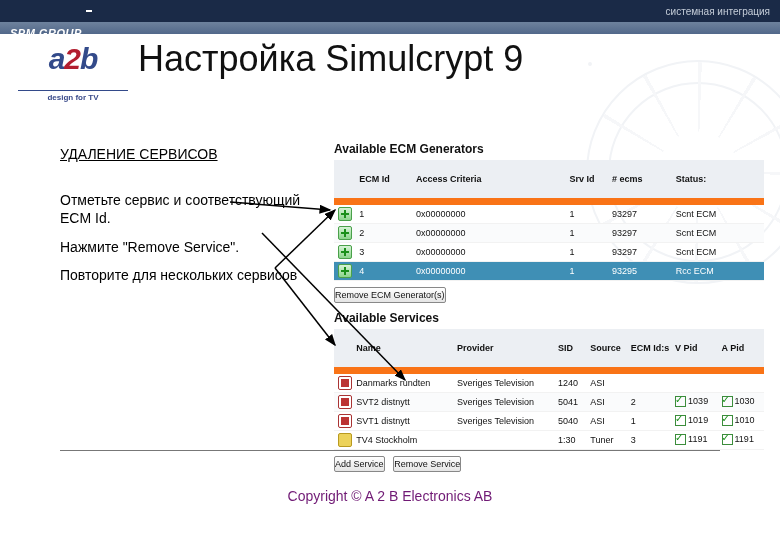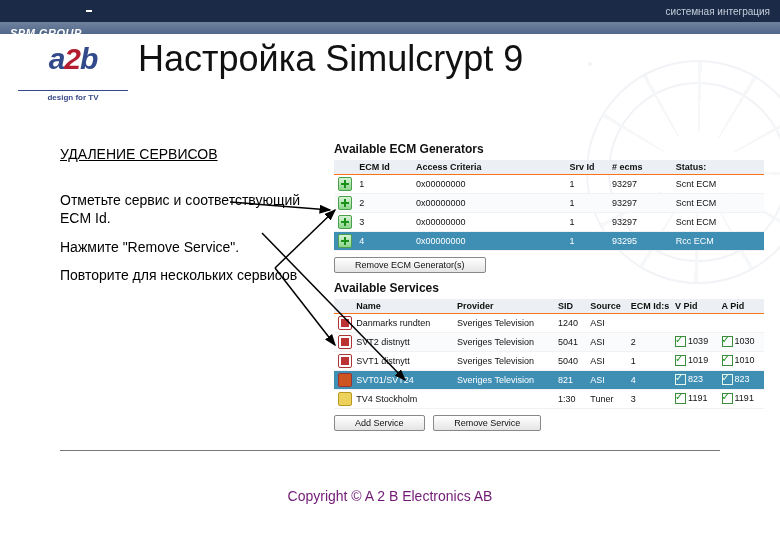--- a/index.html
+++ b/index.html
@@ -150,22 +150,22 @@
     border-collapse: collapse;
     width: 100%;
     table-layout: fixed;
     font-size: 9px;
     font-family: Verdana, Arial, sans-serif;
   }
   table.grid th {
     text-align: left;
     font-weight: bold;
     background: #eceff3;
-    padding: 2px 4px;
-    border-bottom: 1px solid #f97316;
+    padding: 14px 4px;
+    border-bottom: 7px solid #f97316;
     white-space: nowrap;
     overflow: hidden;
   }
   table.grid td {
     padding: 2px 4px;
     border-bottom: 1px solid #f2f2f2;
     white-space: nowrap;
     overflow: hidden;
   }
   table.grid tr.odd td { background: #fafbfc; }
@@ -235,21 +235,21 @@
     left:-1px; top:-3px;
     font-size:10px;
     color:#1a8f1a;
   }
   tr.sel .check .box { border-color:#e8f8e8; }
   tr.sel .check .box::after { color:#e8ffe8; }
 
   .btnrow { margin: 6px 0 8px; }
   .uibtn {
     display: inline-block;
-    padding: 2px 20px;
+    padding: 2px 0;
     font-size: 9px;
     font-family: Verdana, Arial, sans-serif;
     background: linear-gradient(#fff,#e5e5e5);
     border: 1px solid #888;
     border-radius: 2px;
     cursor: pointer;
     margin-right: 6px;
   }
 
   
@@ -419,30 +419,20 @@
           <tr>
             <td><span class="tv-icon"></span></td>
             <td>SVT1 distnytt</td>
             <td>Sveriges Television</td>
             <td>5040</td>
             <td>ASI</td>
             <td>1</td>
             <td><span class="check"><span class="box"></span>1019</span></td>
             <td><span class="check"><span class="box"></span>1010</span></td>
           </tr>
-          <tr class="sel">
-            <td><span class="sel-icon"></span></td>
-            <td>SVT01/SVT24</td>
-            <td>Sveriges Television</td>
-            <td>821</td>
-            <td>ASI</td>
-            <td>4</td>
-            <td><span class="check"><span class="box"></span>823</span></td>
-            <td><span class="check"><span class="box"></span>823</span></td>
-          </tr>
           <tr>
             <td><span class="vid-icon"></span></td>
             <td>TV4 Stockholm</td>
             <td></td>
             <td>1:30</td>
             <td>Tuner</td>
             <td>3</td>
             <td><span class="check"><span class="box"></span>1191</span></td>
             <td><span class="check"><span class="box"></span>1191</span></td>
           </tr>

